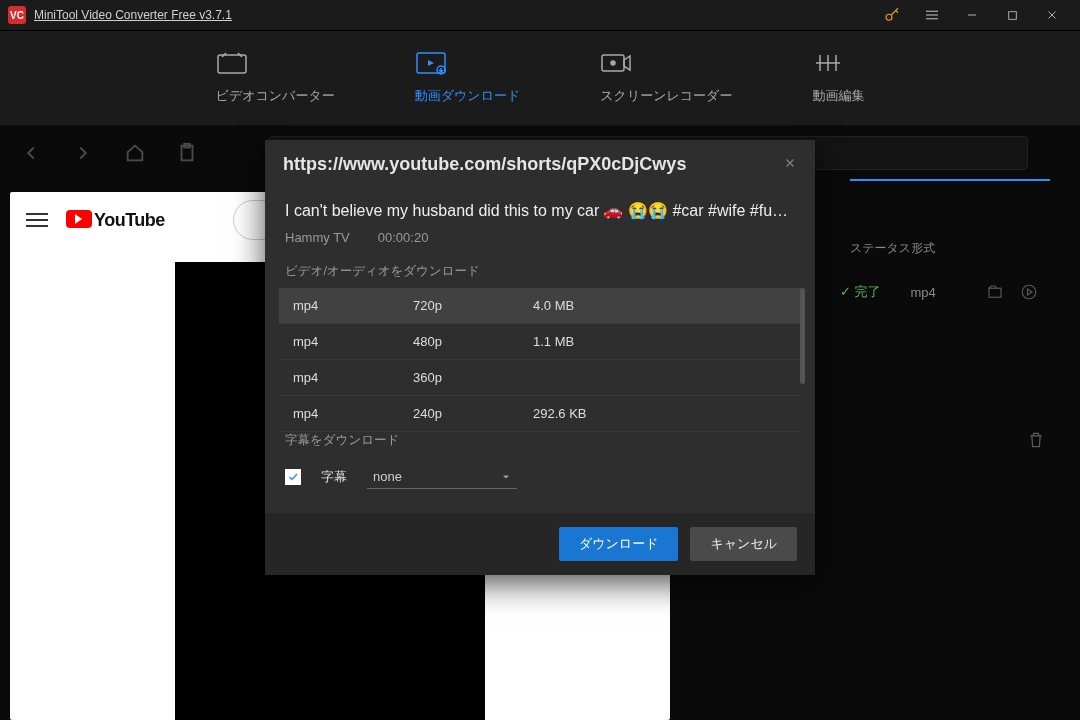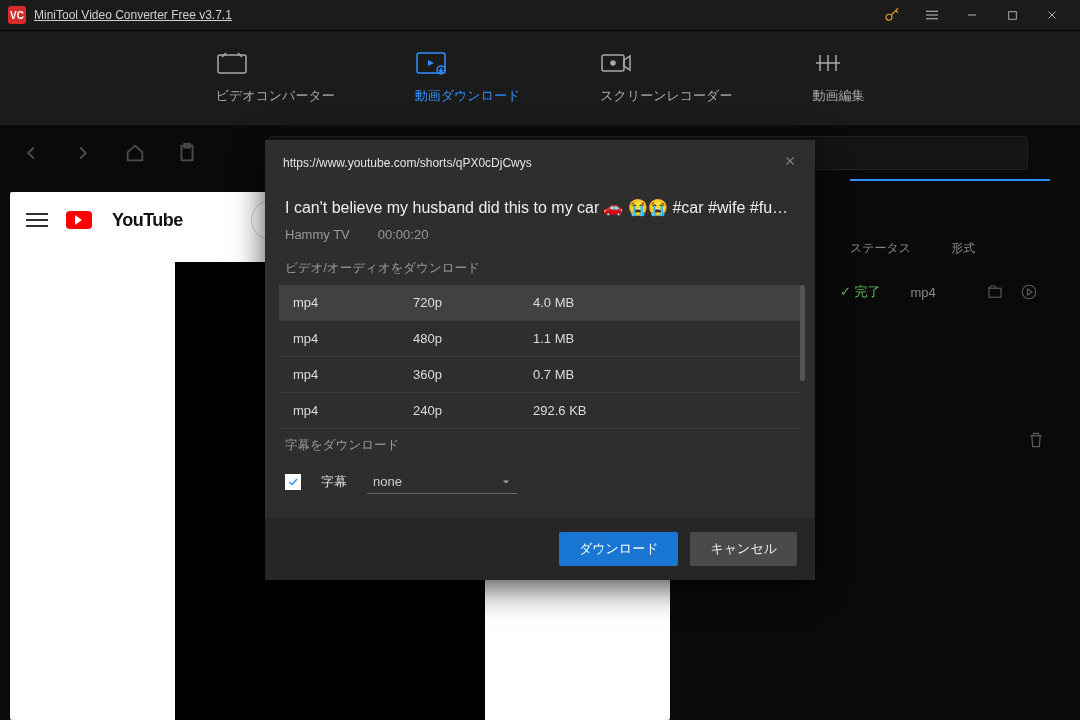--- a/index.html
+++ b/index.html
@@ -27,38 +27,38 @@
   .toolbar svg { stroke: #c5c5c5; fill: none; stroke-width: 2; }
   .url-box { margin-left: 40px; flex: 1; max-width: 760px; height: 34px; background: #141414; border: 1px solid #222; border-radius: 4px; }
   .accent-line { position:absolute; top:179px; left:850px; height:2px; width:200px; background:#2f8fff; }
 
   
   .content { position: relative; height: calc(720px - 30px - 95px - 55px); display: flex; }
   .left-pane { width: 660px; background: #fff; position: relative; margin: 12px 0 0 10px; border-radius: 2px; overflow:hidden; }
   .yt-header { height: 56px; display: flex; align-items: center; padding: 0 16px; gap: 18px; }
   .yt-hamb { width:22px; display:flex; flex-direction:column; gap:4px;}
   .yt-hamb div{height:2px;background:#333;}
-  .yt-logo { display:flex; align-items:center; gap:20px; font-weight:bold; color:#111; font-size:18px; letter-spacing:-0.5px;}
+  .yt-logo { display:flex; gap:2px; font-weight:bold; color:#111; font-size:18px; letter-spacing:-0.5px;}
   .yt-logo .play { width:26px;height:18px;background:#f00;border-radius:4px; position:relative;}
   .yt-logo .play::after{content:"";position:absolute;left:9px;top:4px;border-left:7px solid #fff;border-top:5px solid transparent;border-bottom:5px solid transparent;}
   .yt-search { margin-left:50px; width:40px;height:40px;border:1px solid #ccc;border-radius:20px 0 0 20px;}
   .video-area { position:absolute; left:165px; top:70px; width:310px; height:470px; background:#000; }
 
   .right-pane { flex:1; padding: 10px 20px; }
-  .col-headers { display:flex; gap:40px; font-size:12px; color:#888; padding: 50px 0 12px 160px;}
+  .col-headers { display:flex; font-size:12px; color:#888; padding: 50px 0 12px 160px;}
   .dl-row { display:flex; align-items:center; gap:30px; font-size:13px; color:#888; padding:14px 0 14px 150px;}
   .dl-row .done{ color:#5cb85c; }
   .trash { position:absolute; right:34px; top:250px; opacity:.5;}
   .mini-icons { display:flex; gap:16px; margin-left:20px; opacity:.5;}
   .mini-icons svg{stroke:#aaa;fill:none;stroke-width:1.5;}
 
   
   .modal { position: absolute; left: 265px; top: 140px; width: 550px; background: #2e2e2e; box-shadow: 0 8px 30px rgba(0,0,0,.7); z-index: 100; }
   .modal-head { display:flex; align-items:center; padding: 14px 18px; }
-  .modal-head .url { font-size: 12px; color: #e5e5e5; font-weight:400; flex:1;}
+  .modal-head .url { font-size: 18px; color: #e5e5e5; font-weight:700; flex:1;}
   .modal-head .close { cursor:pointer; opacity:.6;}
   .modal-body { padding: 6px 14px 16px; }
   .vid-title { font-size: 16px; color: #eee; margin: 6px 6px 10px; white-space:nowrap; overflow:hidden; text-overflow:ellipsis;}
   .vid-meta { display:flex; gap:28px; font-size: 13px; color: #999; margin: 0 6px 18px;}
   .section-label { font-size: 12.5px; color: #999; margin: 8px 6px 8px;}
   .format-list { position:relative; }
   .format-row { display:grid; grid-template-columns: 120px 120px 1fr; padding: 10px 14px; font-size: 13px; color: #ddd; border-bottom: 1px solid #3a3a3a; cursor:pointer;}
   .format-row.selected { background: #414141; }
   .format-scroll { position:absolute; right:-4px; top:0; width:5px; height:96px; background:#555; border-radius:3px;}
   .subtitle-row { display:flex; align-items:center; gap:20px; padding: 8px 6px;}
@@ -220,30 +220,29 @@
         <span>4.0 MB</span>
       </div>
       <div class="format-row">
         <span>mp4</span>
         <span>480p</span>
         <span>1.1 MB</span>
       </div>
       <div class="format-row">
         <span>mp4</span>
         <span>360p</span>
-        <span>0.7 MB</span>
       </div>
       <div class="format-row">
         <span>mp4</span>
         <span>240p</span>
         <span>292.6 KB</span>
       </div>
       <div class="format-scroll"></div>
     </div>
-    <div class="section-label" style="margin-top:8px">字幕をダウンロード</div>
+    <div class="section-label" style="margin-top:0">字幕をダウンロード</div>
     <div class="subtitle-row">
       <div class="chk">
           <svg width="12" height="12" viewBox="0 0 24 24">
             <path d="M5 12l5 5L20 6"></path>
           </svg>
         </div>
       <label>字幕</label>
       <div class="sel">
         <span>none</span>
         <svg width="10" height="10" viewBox="0 0 24 24" stroke="#aaa" fill="#aaa">

